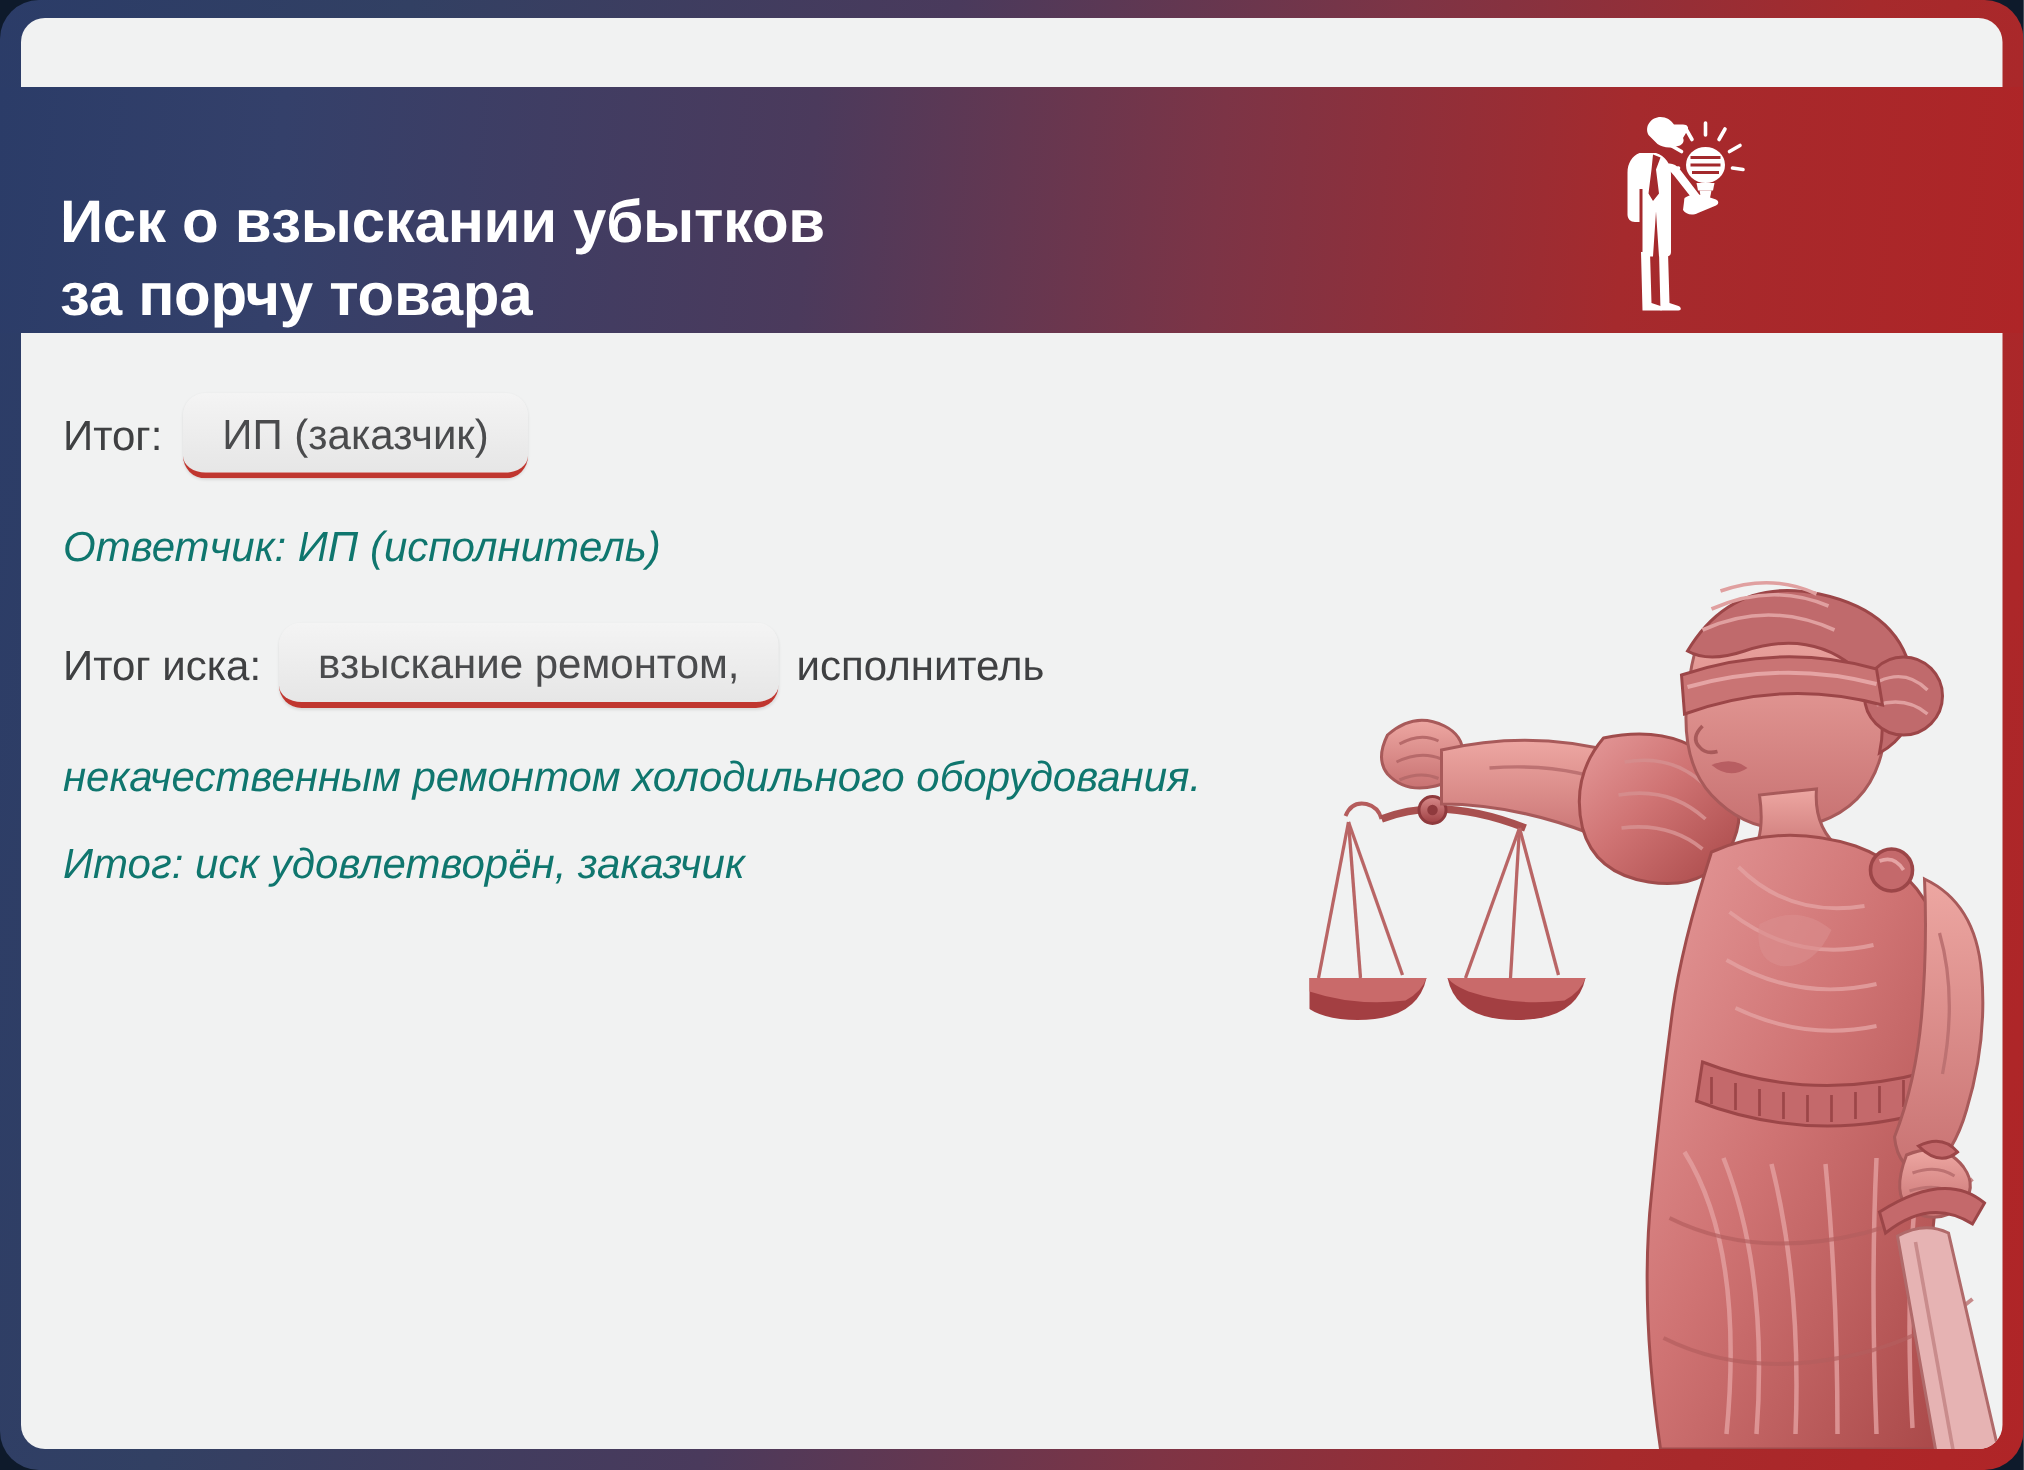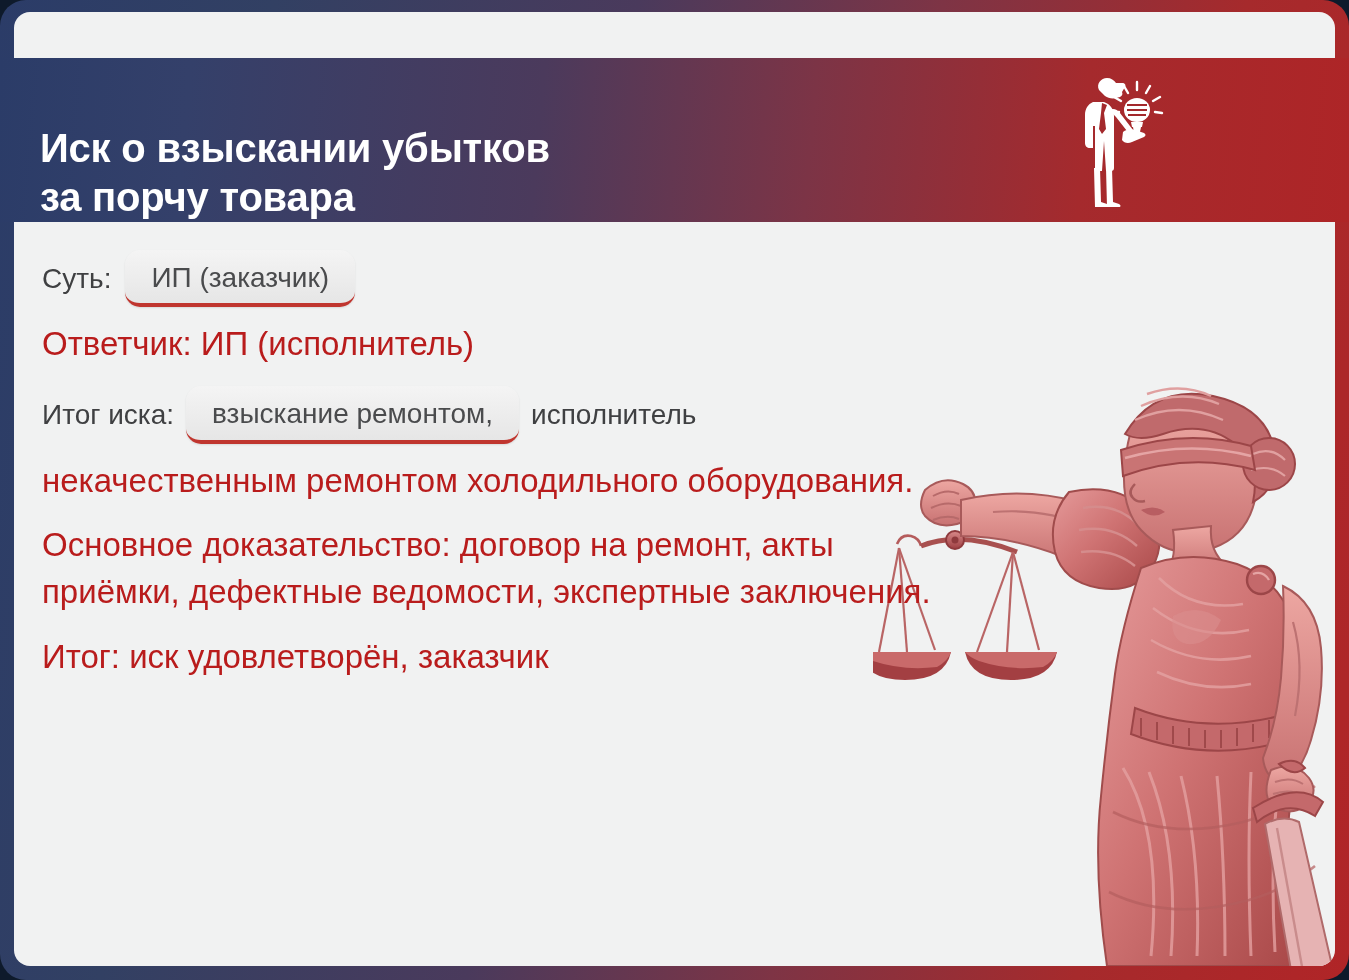--- a/index.html
+++ b/index.html
@@ -87,25 +87,26 @@
     pointer-events: none;
   }
 
   .content {
     position: relative;
     z-index: 2;
     padding: 28px 40px 0 28px;
   }
 
   .line {
-    color: #b91c1c;
-    font-size: 33px;
+    color: #0f766e;
+    font-size: 28px;
     line-height: 1.42;
     margin: 0 0 18px 0;
     max-width: 930px;
+    font-style: italic;
   }
   .line.tight { margin-bottom: 10px; }
   .row {
     display: flex;
     align-items: center;
     flex-wrap: wrap;
     margin-bottom: 14px;
   }
   .row .label {
     color: #3f4042;
@@ -115,21 +116,21 @@
   
   .chip {
     display: inline-block;
     position: relative;
     background: linear-gradient(180deg, #f4f4f4 0%, #e6e6e6 100%);
     border-radius: 15px;
     border-bottom: 4px solid #c0362f;
     color: #4a4b4d;
     font-size: 28px;
     padding: 12px 26px 10px 26px;
-    margin: 0 12px;
+    margin: 12px 12px;
     box-shadow: 0 1px 2px rgba(0,0,0,0.10);
     line-height: 1.12;
   }
   .chip.first { margin-left: 14px; }
 
   .para { max-width: 900px; }
   .para-narrow { max-width: 880px; }
 </style>
 </head>
 <body>
@@ -273,32 +274,31 @@
         <path d="M406 392 q16,-8 26,4 q-12,10 -26,-4 z" fill="#c4696b" stroke="#9c4648" stroke-width="2"></path>
         <path d="M380 436 q44,-28 70,-6 l-8,14 q-28,-18 -58,6 z" fill="#c4696b" stroke="#9c4648" stroke-width="2"></path>
         <path d="M392 452 q18,-10 34,-2 l34,148 l-42,0 z" fill="#e6b3b3" stroke="#b06a6a" stroke-width="2"></path>
         <path d="M404 456 l26,144" stroke="#c98c8c" stroke-width="2.4" fill="none"></path>
       </svg>
     </div>
 
     <div class="content">
 
       <div class="row">
-        <span class="label">Суть:</span>
+        <span class="label">Итог:</span>
         <span class="chip first">ИП (заказчик)</span>
       </div>
 
       <p class="line">Ответчик: ИП (исполнитель)</p>
 
       <div class="row">
         <span class="label">Итог иска:</span>
         <span class="chip">взыскание ремонтом,</span>
         <span class="label">исполнитель</span>
       </div>
       <p class="line para-narrow">некачественным ремонтом холодильного оборудования.</p>
 
-      <p class="line para">Основное доказательство: договор на ремонт, акты приёмки, дефектные ведомости, экспертные заключения.</p>
 
       <p class="line tight">Итог: иск удовлетворён, заказчик</p>
 
     </div>
   </div>
 </div>
 
 </body></html>

